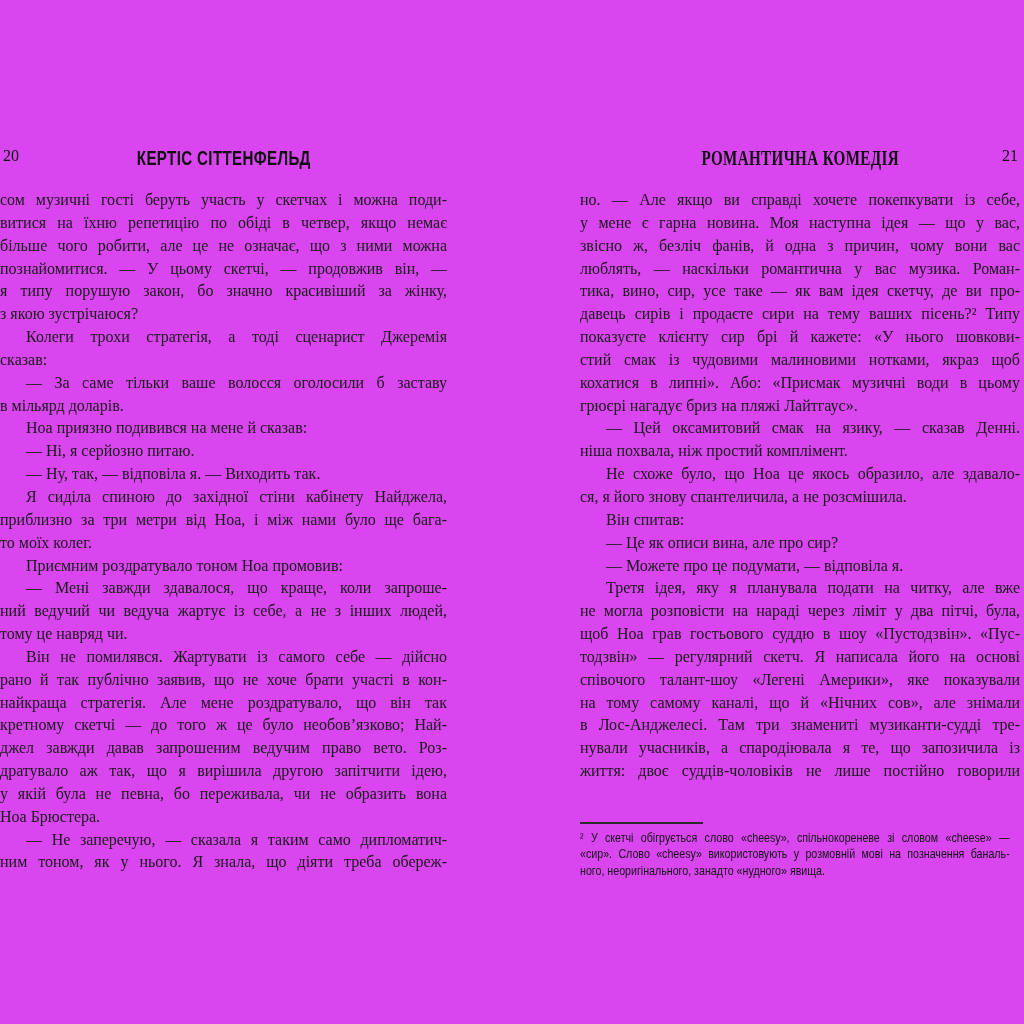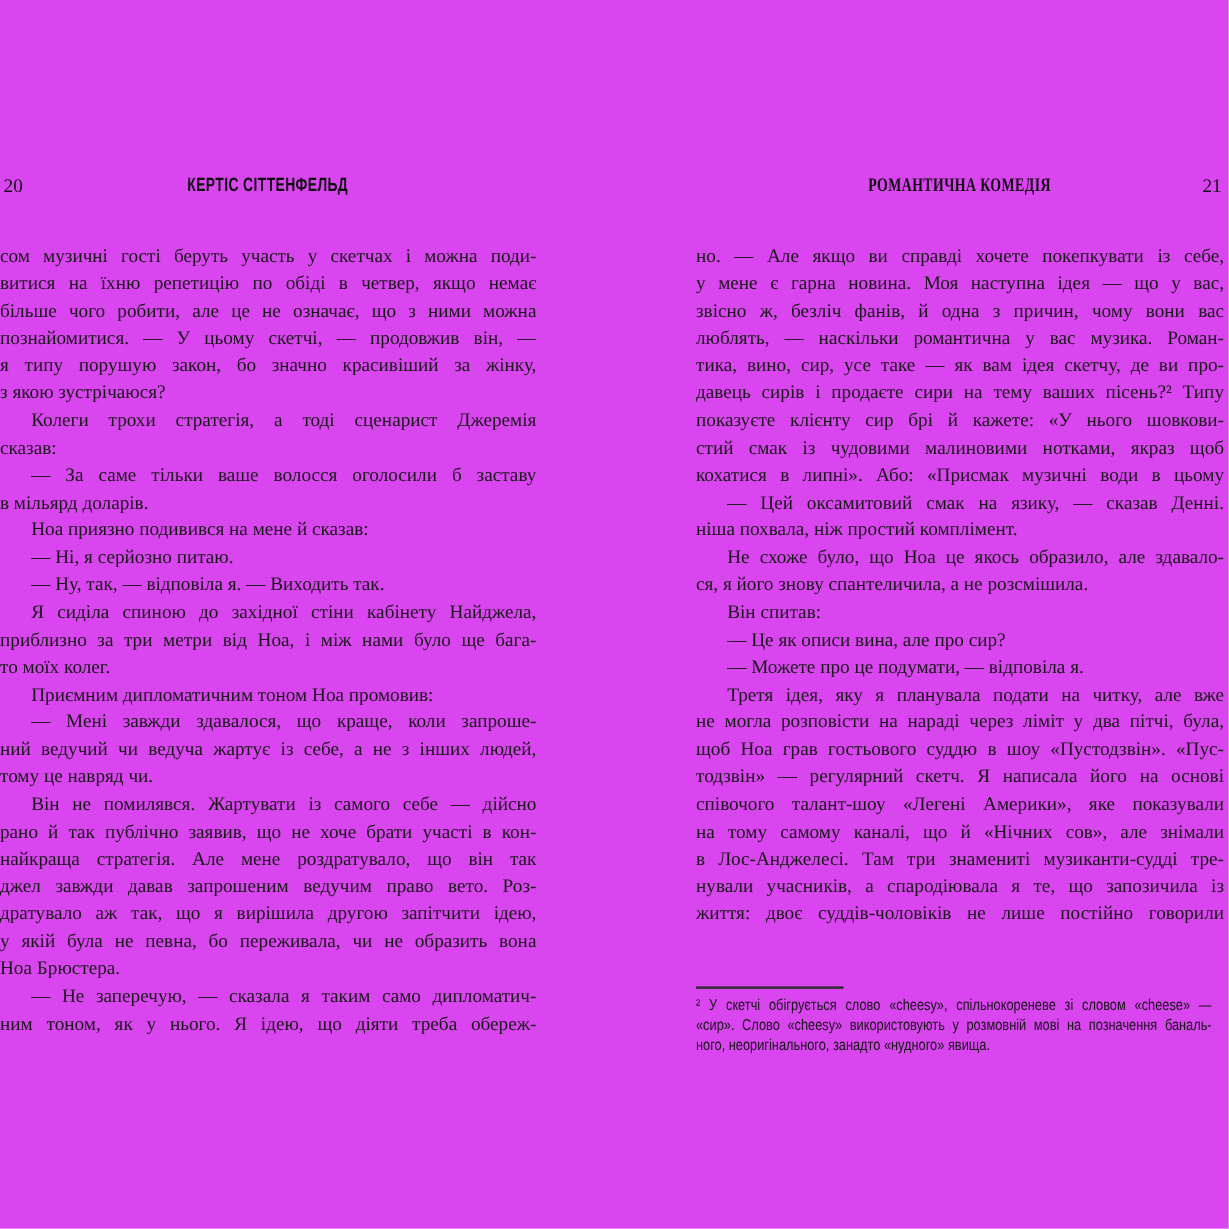--- a/index.html
+++ b/index.html
@@ -19,35 +19,35 @@
     color: #111;
   }
   #num-left  { left: 3px; }
   #num-right { right: 6px; margin-left: 12px; }
   .rh {
     position: absolute;
     top: 146px;
     text-align: center;
     font-family: "Liberation Sans", "DejaVu Sans", sans-serif;
     font-weight: bold;
-    font-size: 16px;
+    font-size: 21px;
     color: #0f0f0f;
     white-space: nowrap;
   }
   #rh-left  { left: 0; width: 447px; }
   #rh-right { left: 580px; width: 440px; font-family: Liberation Serif, serif; }
   .condense {
     display: inline-block;
     transform: scaleX(0.72);
     transform-origin: center top;
     letter-spacing: 0.5px;
   }
   .col {
     position: absolute;
-    top: 203px;
+    top: 189px;
     font-size: 16px;
     line-height: 22.85px;
   }
   #col-left  { left: 0; width: 447px; }
   #col-right { left: 580px; width: 440px; }
   .line {
     text-align: justify;
     text-align-last: justify;
     height: 22.85px;
     overflow: hidden;
@@ -105,45 +105,47 @@
       <div class="line indent">Колеги трохи стратегія, а тоді сценарист Джеремія</div>
       <div class="line end">сказав:</div>
       <div class="line indent">— За саме тільки ваше волосся оголосили б заставу</div>
       <div class="line end">в мільярд доларів.</div>
       <div class="line indent end">Ноа приязно подивився на мене й сказав:</div>
       <div class="line indent end">— Ні, я серйозно питаю.</div>
       <div class="line indent end">— Ну, так, — відповіла я. — Виходить так.</div>
       <div class="line indent">Я сиділа спиною до західної стіни кабінету Найджела,</div>
       <div class="line">приблизно за три метри від Ноа, і між нами було ще бага-</div>
       <div class="line end">то моїх колег.</div>
-      <div class="line indent end">Приємним дипломатичним тоном Ноа промовив:</div>
+      <div class="line indent end">Приємним роздратувало тоном Ноа промовив:</div>
       <div class="line indent">— Мені завжди здавалося, що краще, коли запроше-</div>
       <div class="line">ний ведучий чи ведуча жартує із себе, а не з інших людей,</div>
       <div class="line end">тому це навряд чи.</div>
       <div class="line indent">Він не помилявся. Жартувати із самого себе — дійсно</div>
       <div class="line">рано й так публічно заявив, що не хоче брати участі в кон-</div>
       <div class="line">найкраща стратегія. Але мене роздратувало, що він так</div>
+      <div class="line">кретному скетчі — до того ж це було необов’язково; Най-</div>
       <div class="line">джел завжди давав запрошеним ведучим право вето. Роз-</div>
       <div class="line">дратувало аж так, що я вирішила другою запітчити ідею,</div>
       <div class="line">у якій була не певна, бо переживала, чи не образить вона</div>
       <div class="line end">Ноа Брюстера.</div>
       <div class="line indent">— Не заперечую, — сказала я таким само дипломатич-</div>
-      <div class="line">ним тоном, як у нього. Я ідею, що діяти треба обереж-</div>
+      <div class="line">ним тоном, як у нього. Я знала, що діяти треба обереж-</div>
     </div>
 
   <div class="col" id="col-right">
       <div class="line">но. — Але якщо ви справді хочете покепкувати із себе,</div>
       <div class="line">у мене є гарна новина. Моя наступна ідея — що у вас,</div>
       <div class="line">звісно ж, безліч фанів, й одна з причин, чому вони вас</div>
       <div class="line">люблять, — наскільки романтична у вас музика. Роман-</div>
       <div class="line">тика, вино, сир, усе таке — як вам ідея скетчу, де ви про-</div>
       <div class="line">давець сирів і продаєте сири на тему ваших пісень?² Типу</div>
       <div class="line">показуєте клієнту сир брі й кажете: «У нього шовкови-</div>
       <div class="line">стий смак із чудовими малиновими нотками, якраз щоб</div>
       <div class="line">кохатися в липні». Або: «Присмак музичні води в цьому</div>
+      <div class="line end">грюєрі нагадує бриз на пляжі Лайтгаус».</div>
       <div class="line indent">— Цей оксамитовий смак на язику, — сказав Денні.</div>
       <div class="line end">ніша похвала, ніж простий комплімент.</div>
       <div class="line indent">Не схоже було, що Ноа це якось образило, але здавало-</div>
       <div class="line end">ся, я його знову спантеличила, а не розсмішила.</div>
       <div class="line indent end">Він спитав:</div>
       <div class="line indent end">— Це як описи вина, але про сир?</div>
       <div class="line indent end">— Можете про це подумати, — відповіла я.</div>
       <div class="line indent">Третя ідея, яку я планувала подати на читку, але вже</div>
       <div class="line">не могла розповісти на нараді через ліміт у два пітчі, була,</div>
       <div class="line">щоб Ноа грав гостьового суддю в шоу «Пустодзвін». «Пус-</div>

